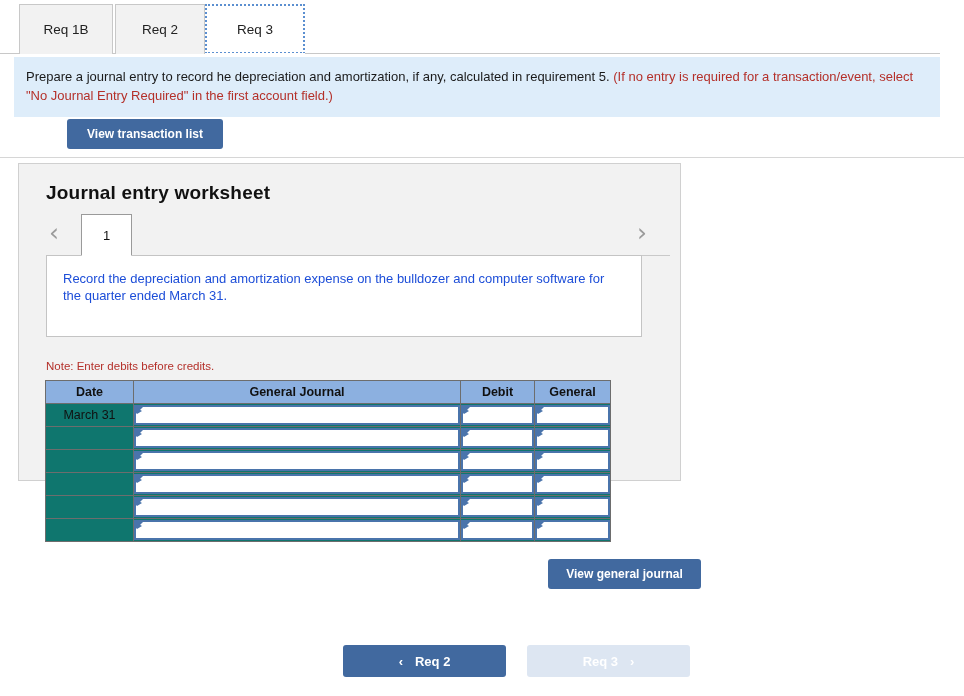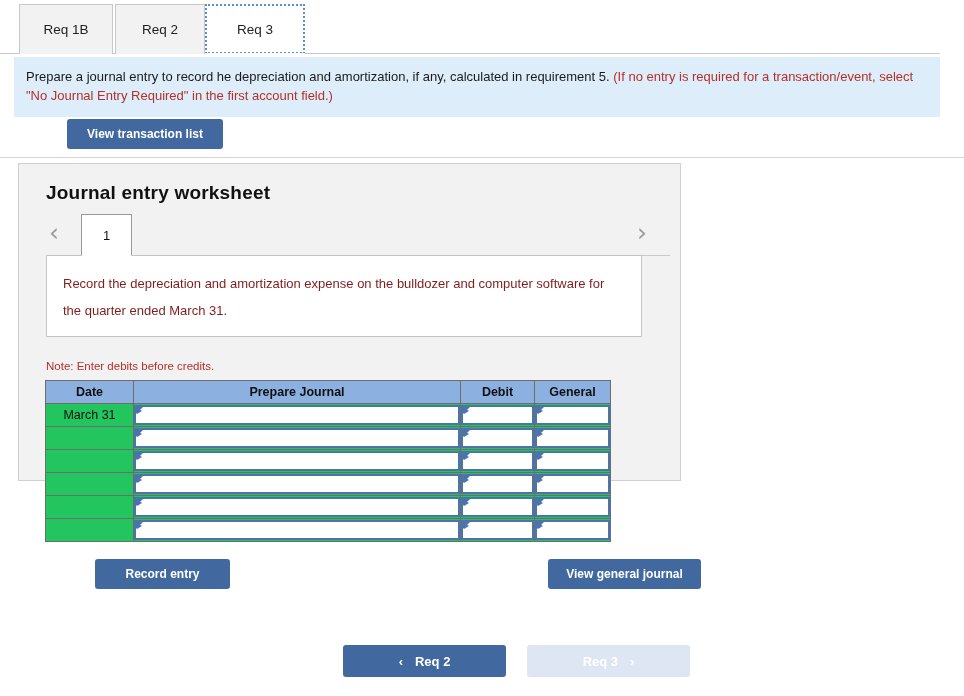--- a/index.html
+++ b/index.html
@@ -166,22 +166,22 @@
   
   .descbox {
     position: absolute;
     left: 27px; top: 91px;
     width: 596px; height: 82px;
     box-sizing: border-box;
     background: #ffffff;
     border: 1px solid #c4c4c4;
     padding: 14px 16px;
     font-size: 13px;
-    line-height: 27px;
-    color: #7f1d1d;
+    line-height: 17px;
+    color: #1d4ed8;
   }
 
   .note {
     position: absolute;
     left: 27px; top: 186px;
     font-size: 11.5px;
     color: #b4302a;
     margin-top: 10px;
   }
 
@@ -198,21 +198,21 @@
     font-size: 12.5px;
     font-weight: bold;
     color: #111;
     height: 22px;
     padding: 0;
     text-align: center;
     margin-top: 21px;
   }
   .jtable td {
     border: 1px solid #6d6d6d;
-    background: #22c55e;
+    background: #0f766e;
     padding: 0;
     height: 22px;
     text-align: center;
     font-size: 12.5px;
     color: #111;
     vertical-align: middle;
   }
   .col-date   { width: 88px; }
   .col-gj     { width: 327px; }
   .col-debit  { width: 74px; }
@@ -331,21 +331,21 @@
   <table class="jtable">
     <colgroup>
       <col class="col-date">
         <col class="col-gj">
         <col class="col-debit">
         <col class="col-credit">
     </colgroup>
     <thead>
       <tr>
         <th>Date</th>
-        <th>Prepare Journal</th>
+        <th>General Journal</th>
         <th>Debit</th>
         <th>General</th>
       </tr>
     </thead>
     <tbody>
       <tr>
         <td>March 31</td>
         <td class="has-input">
             <div class="cell-input"></div>
           </td>
@@ -412,23 +412,20 @@
         <td class="has-input">
             <div class="cell-input"></div>
           </td>
         <td class="has-input">
             <div class="cell-input"></div>
           </td>
       </tr>
     </tbody>
   </table>
 
-  <button class="btn btn-record">
-    <span>Record entry</span>
-  </button>
   <button class="btn btn-viewgj">
     <span>View general journal</span>
   </button>
 </div>
 
 <button class="btn nav-prev">
   <span class="nav-arrow">‹</span>
   <span>Req 2</span>
 </button>
 <button class="btn nav-next">

